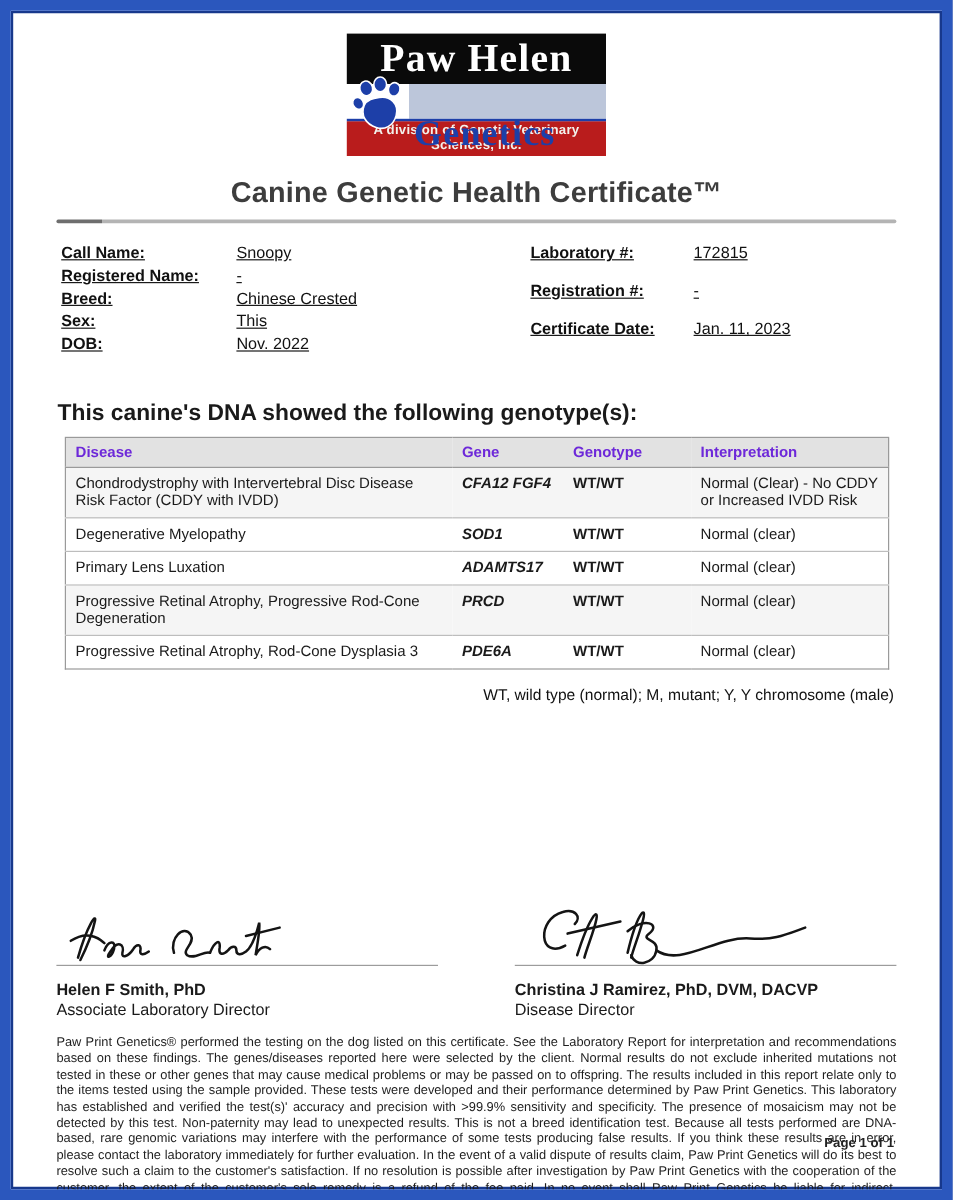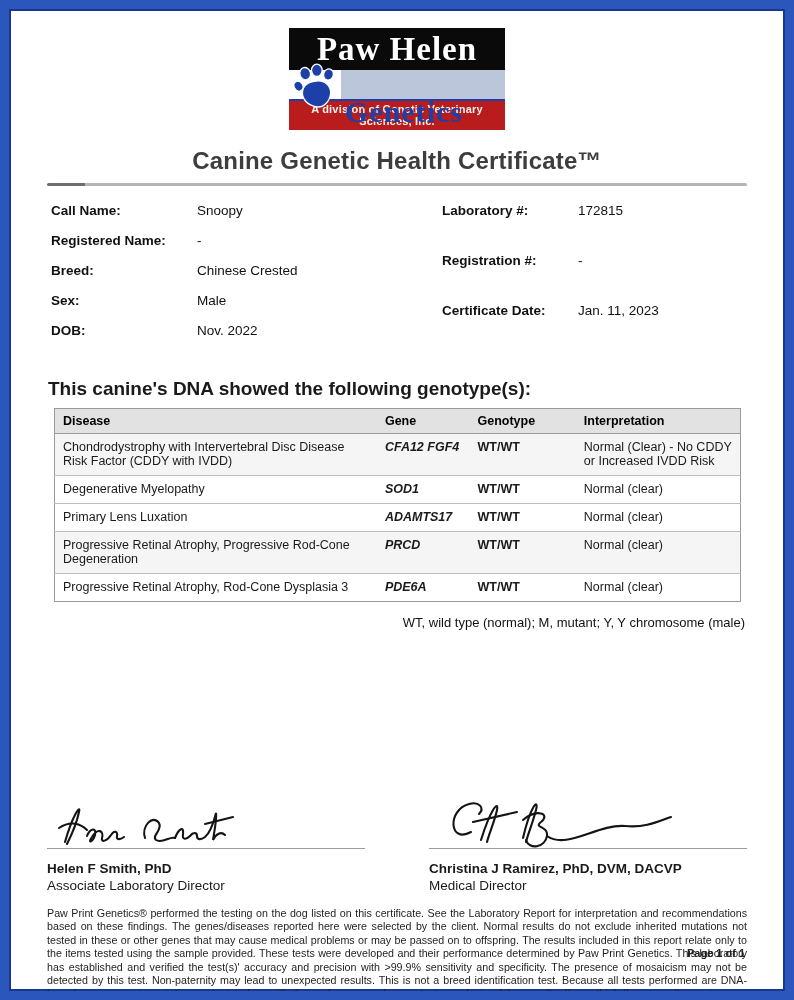--- a/index.html
+++ b/index.html
@@ -69,40 +69,40 @@
   }
   .title-rule {
     height: 3px;
     background: linear-gradient(90deg, #6e6e6e 0 38px, #b4b4b4 38px 100%);
     margin-top: 8px;
     border-radius: 2px;
   }
 
   
   .info { display: flex; margin-top: 17px; font-size: 13.5px; }
-  .info-col { display: grid; row-gap: 15px; }
+  .info-col { display: grid; row-gap: 4px; text-decoration: underline; }
   .info-col.left  { grid-template-columns: 146px 240px; margin-left: 4px; }
   .info-col.right { grid-template-columns: 136px auto; margin-left: 5px; }
   .info-label { font-weight: bold; color: #111111; }
   .info-value { color: #111111; }
 
   
   .section-heading { margin-top: 40px; margin-left: 1px; font-size: 19px; font-weight: bold; }
   table.geno {
     width: 687px;
     margin: 8px 0 0 7px;
     border-collapse: collapse;
     font-size: 12.5px;
     border: 1px solid #9a9a9a;
   }
   table.geno th {
     background: #e2e2e2;
     text-align: left;
     font-weight: bold;
-    color: #000000;
+    color: #6d28d9;
     padding: 5px 8px;
     border: 1px solid #9a9a9a;
     border-left: none; border-right: none;
   }
   table.geno td {
     padding: 6px 8px 7px 8px;
     vertical-align: top;
     border-top: 1px solid #bdbdbd;
   }
   table.geno tr.shaded td { background: #f5f5f5; }
@@ -177,21 +177,21 @@
 
     <div class="info">
       <div class="info-col left">
         <span class="info-label">Call Name:</span>
         <span class="info-value">Snoopy</span>
         <span class="info-label">Registered Name:</span>
         <span class="info-value">-</span>
         <span class="info-label">Breed:</span>
         <span class="info-value">Chinese Crested</span>
         <span class="info-label">Sex:</span>
-        <span class="info-value">Male</span>
+        <span class="info-value">This</span>
         <span class="info-label">DOB:</span>
         <span class="info-value">Nov. 2022</span>
       </div>
       <div class="info-col right">
         <span class="info-label">Laboratory #:</span>
         <span class="info-value">172815</span>
         <span class="info-label">Registration #:</span>
         <span class="info-value">-</span>
         <span class="info-label">Certificate Date:</span>
         <span class="info-value">Jan. 11, 2023</span>
@@ -273,21 +273,21 @@
             <path d="M42,40 C20,52 18,18 40,12 C50,9 56,16 50,22"></path>
             <path d="M52,48 C62,16 70,8 68,18 C66,28 60,42 58,50"></path>
             <path d="M44,30 L88,20"></path>
             <path d="M94,46 C102,12 110,6 107,18 C104,30 99,42 97,50"></path>
             <path d="M94,28 C108,16 122,22 112,30 C104,36 120,34 118,44 C116,56 100,58 97,48"></path>
             <path d="M118,44 C138,58 168,32 196,34 C216,36 228,30 242,25"></path>
           </g>
         </svg>
         <hr class="sig-line">
         <div class="sig-name">Christina J Ramirez, PhD, DVM, DACVP</div>
-        <div class="sig-title">Medical Director</div>
+        <div class="sig-title">Disease Director</div>
       </div>
     </div>
 
     <div class="disclaimer">Paw Print Genetics® performed the testing on the dog listed on this certificate. See the Laboratory Report for interpretation and recommendations based on these findings. The genes/diseases reported here were selected by the client. Normal results do not exclude inherited mutations not tested in these or other genes that may cause medical problems or may be passed on to offspring. The results included in this report relate only to the items tested using the sample provided. These tests were developed and their performance determined by Paw Print Genetics. This laboratory has established and verified the test(s)' accuracy and precision with &gt;99.9% sensitivity and specificity. The presence of mosaicism may not be detected by this test. Non-paternity may lead to unexpected results. This is not a breed identification test. Because all tests performed are DNA-based, rare genomic variations may interfere with the performance of some tests producing false results. If you think these results are in error, please contact the laboratory immediately for further evaluation. In the event of a valid dispute of results claim, Paw Print Genetics will do its best to resolve such a claim to the customer's satisfaction. If no resolution is possible after investigation by Paw Print Genetics with the cooperation of the customer, the extent of the customer's sole remedy is a refund of the fee paid. In no event shall Paw Print Genetics be liable for indirect, consequential or incidental damages of any kind. Any claim must be asserted within 60 days of the report of the test results. Genetic counseling is available at Paw Print Genetics.</div>
 
   </div>
 
   <div class="page-footer">Page 1 of 1</div>
 </div>
 

